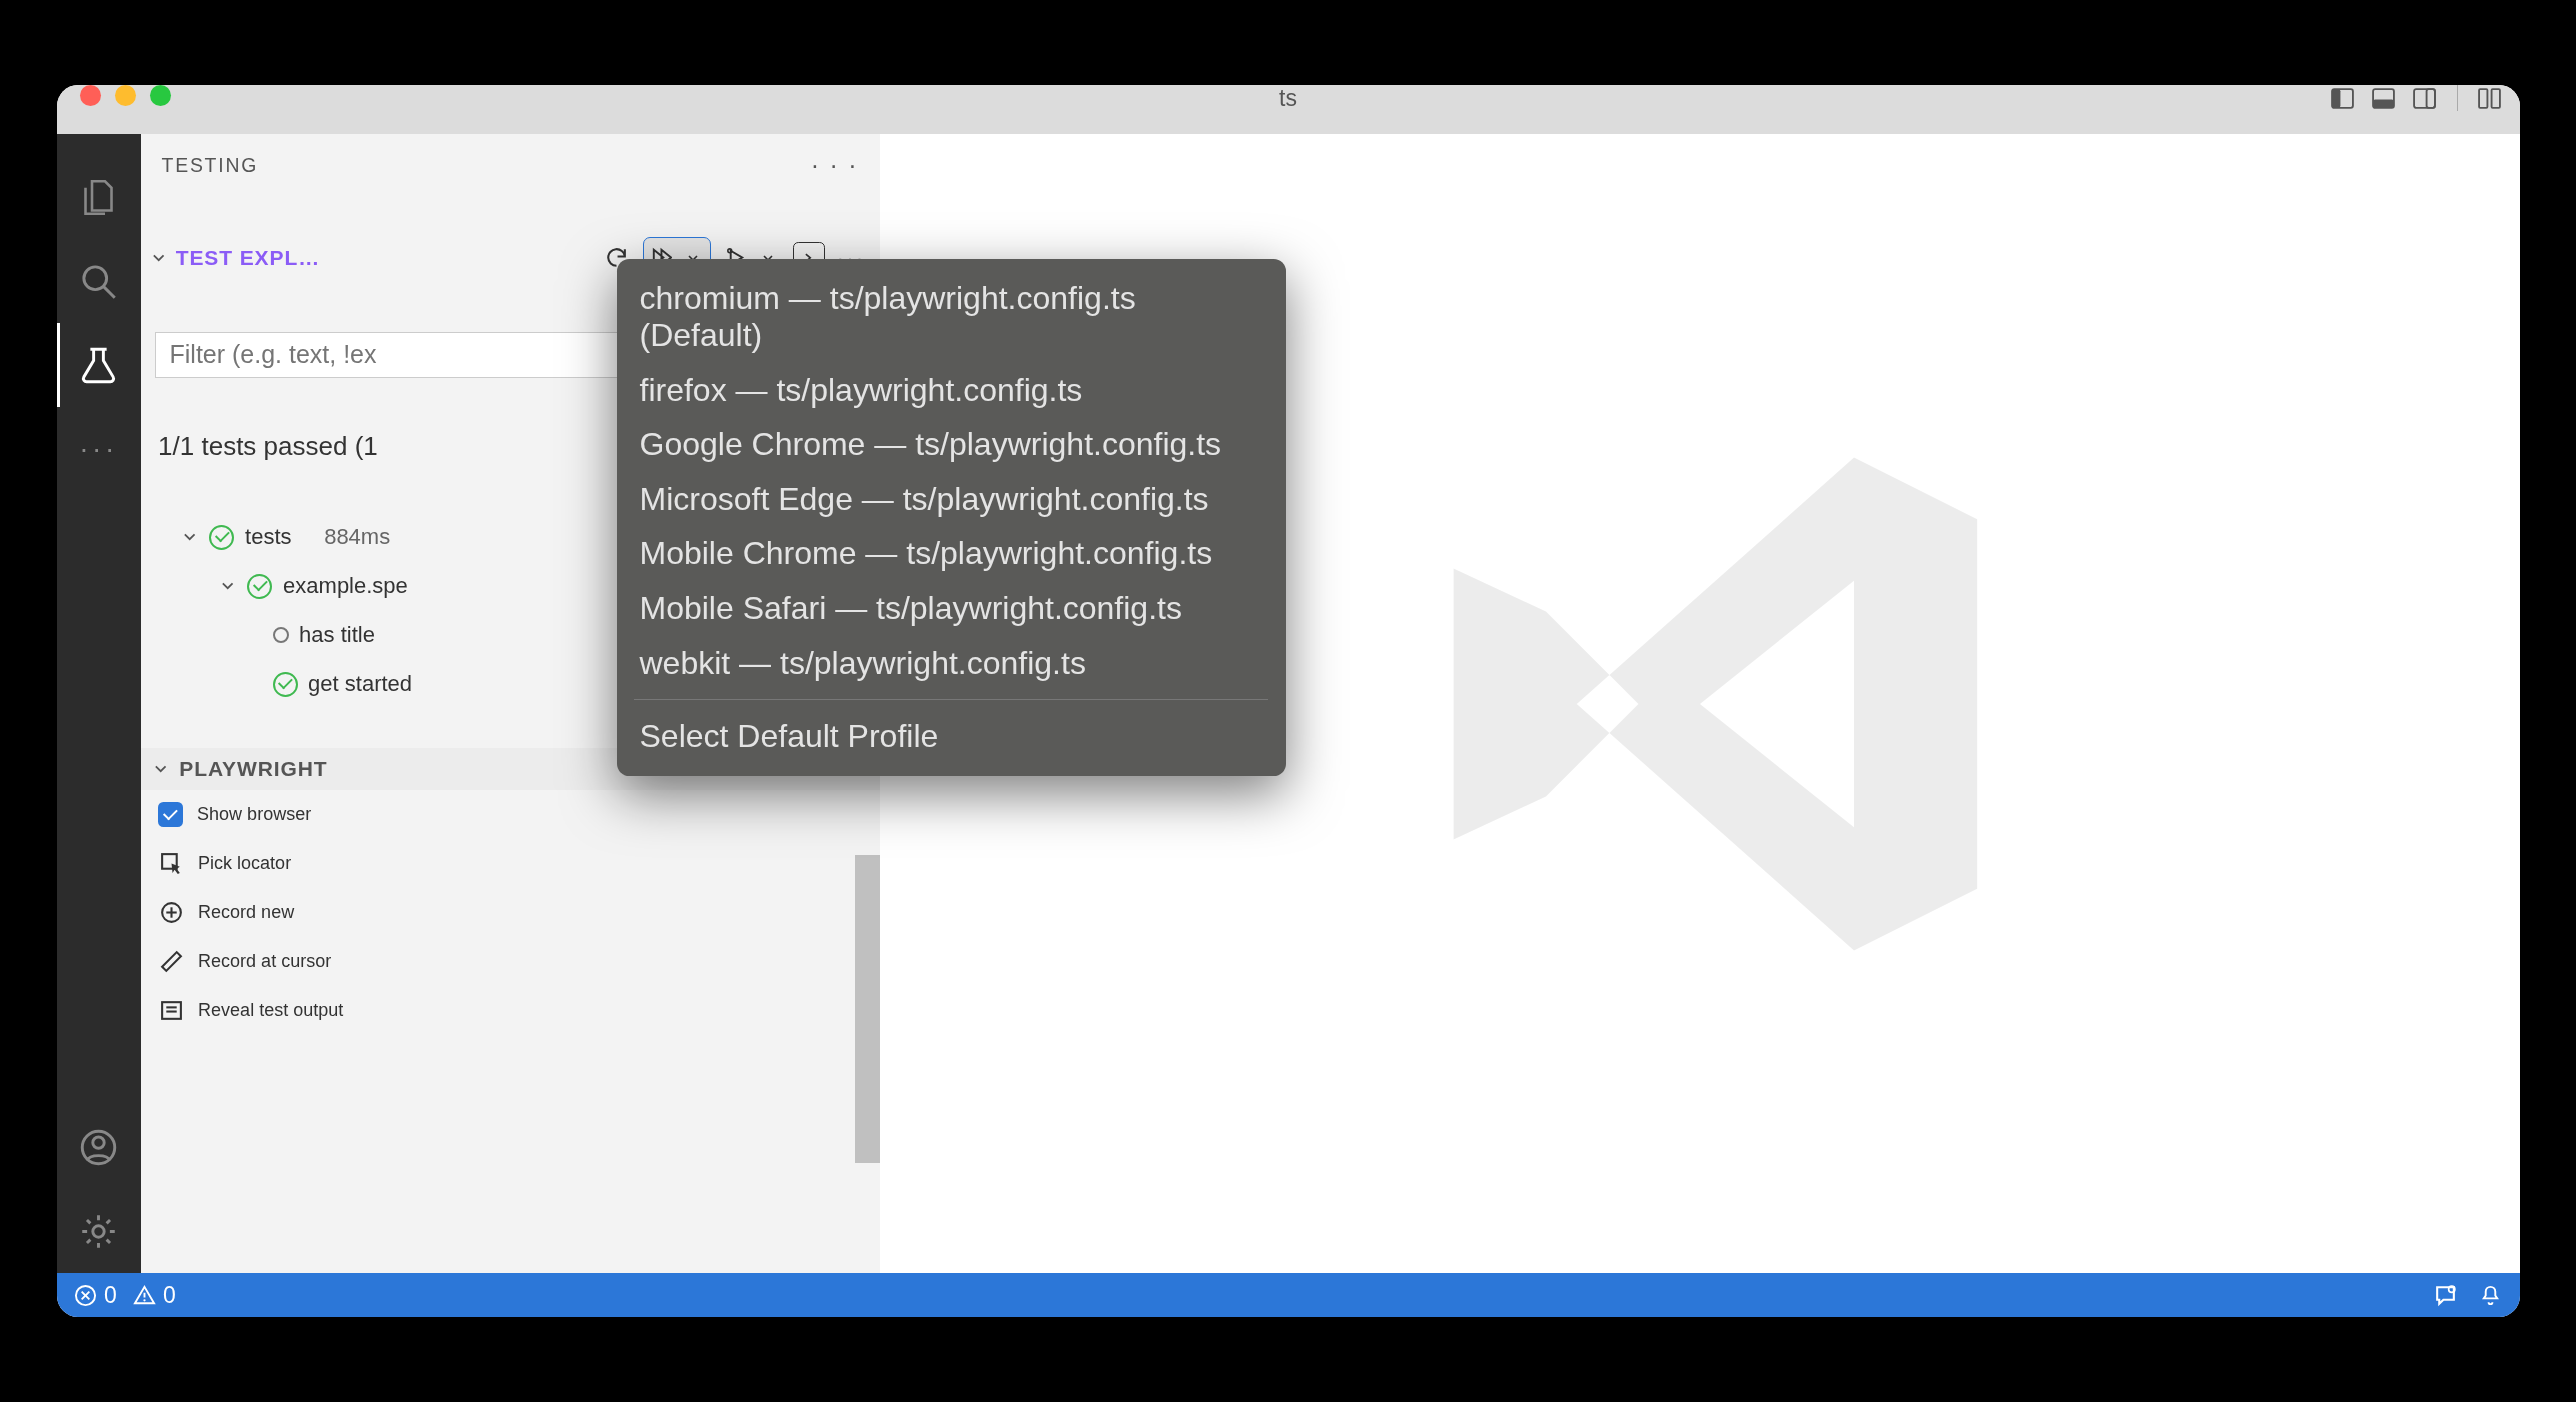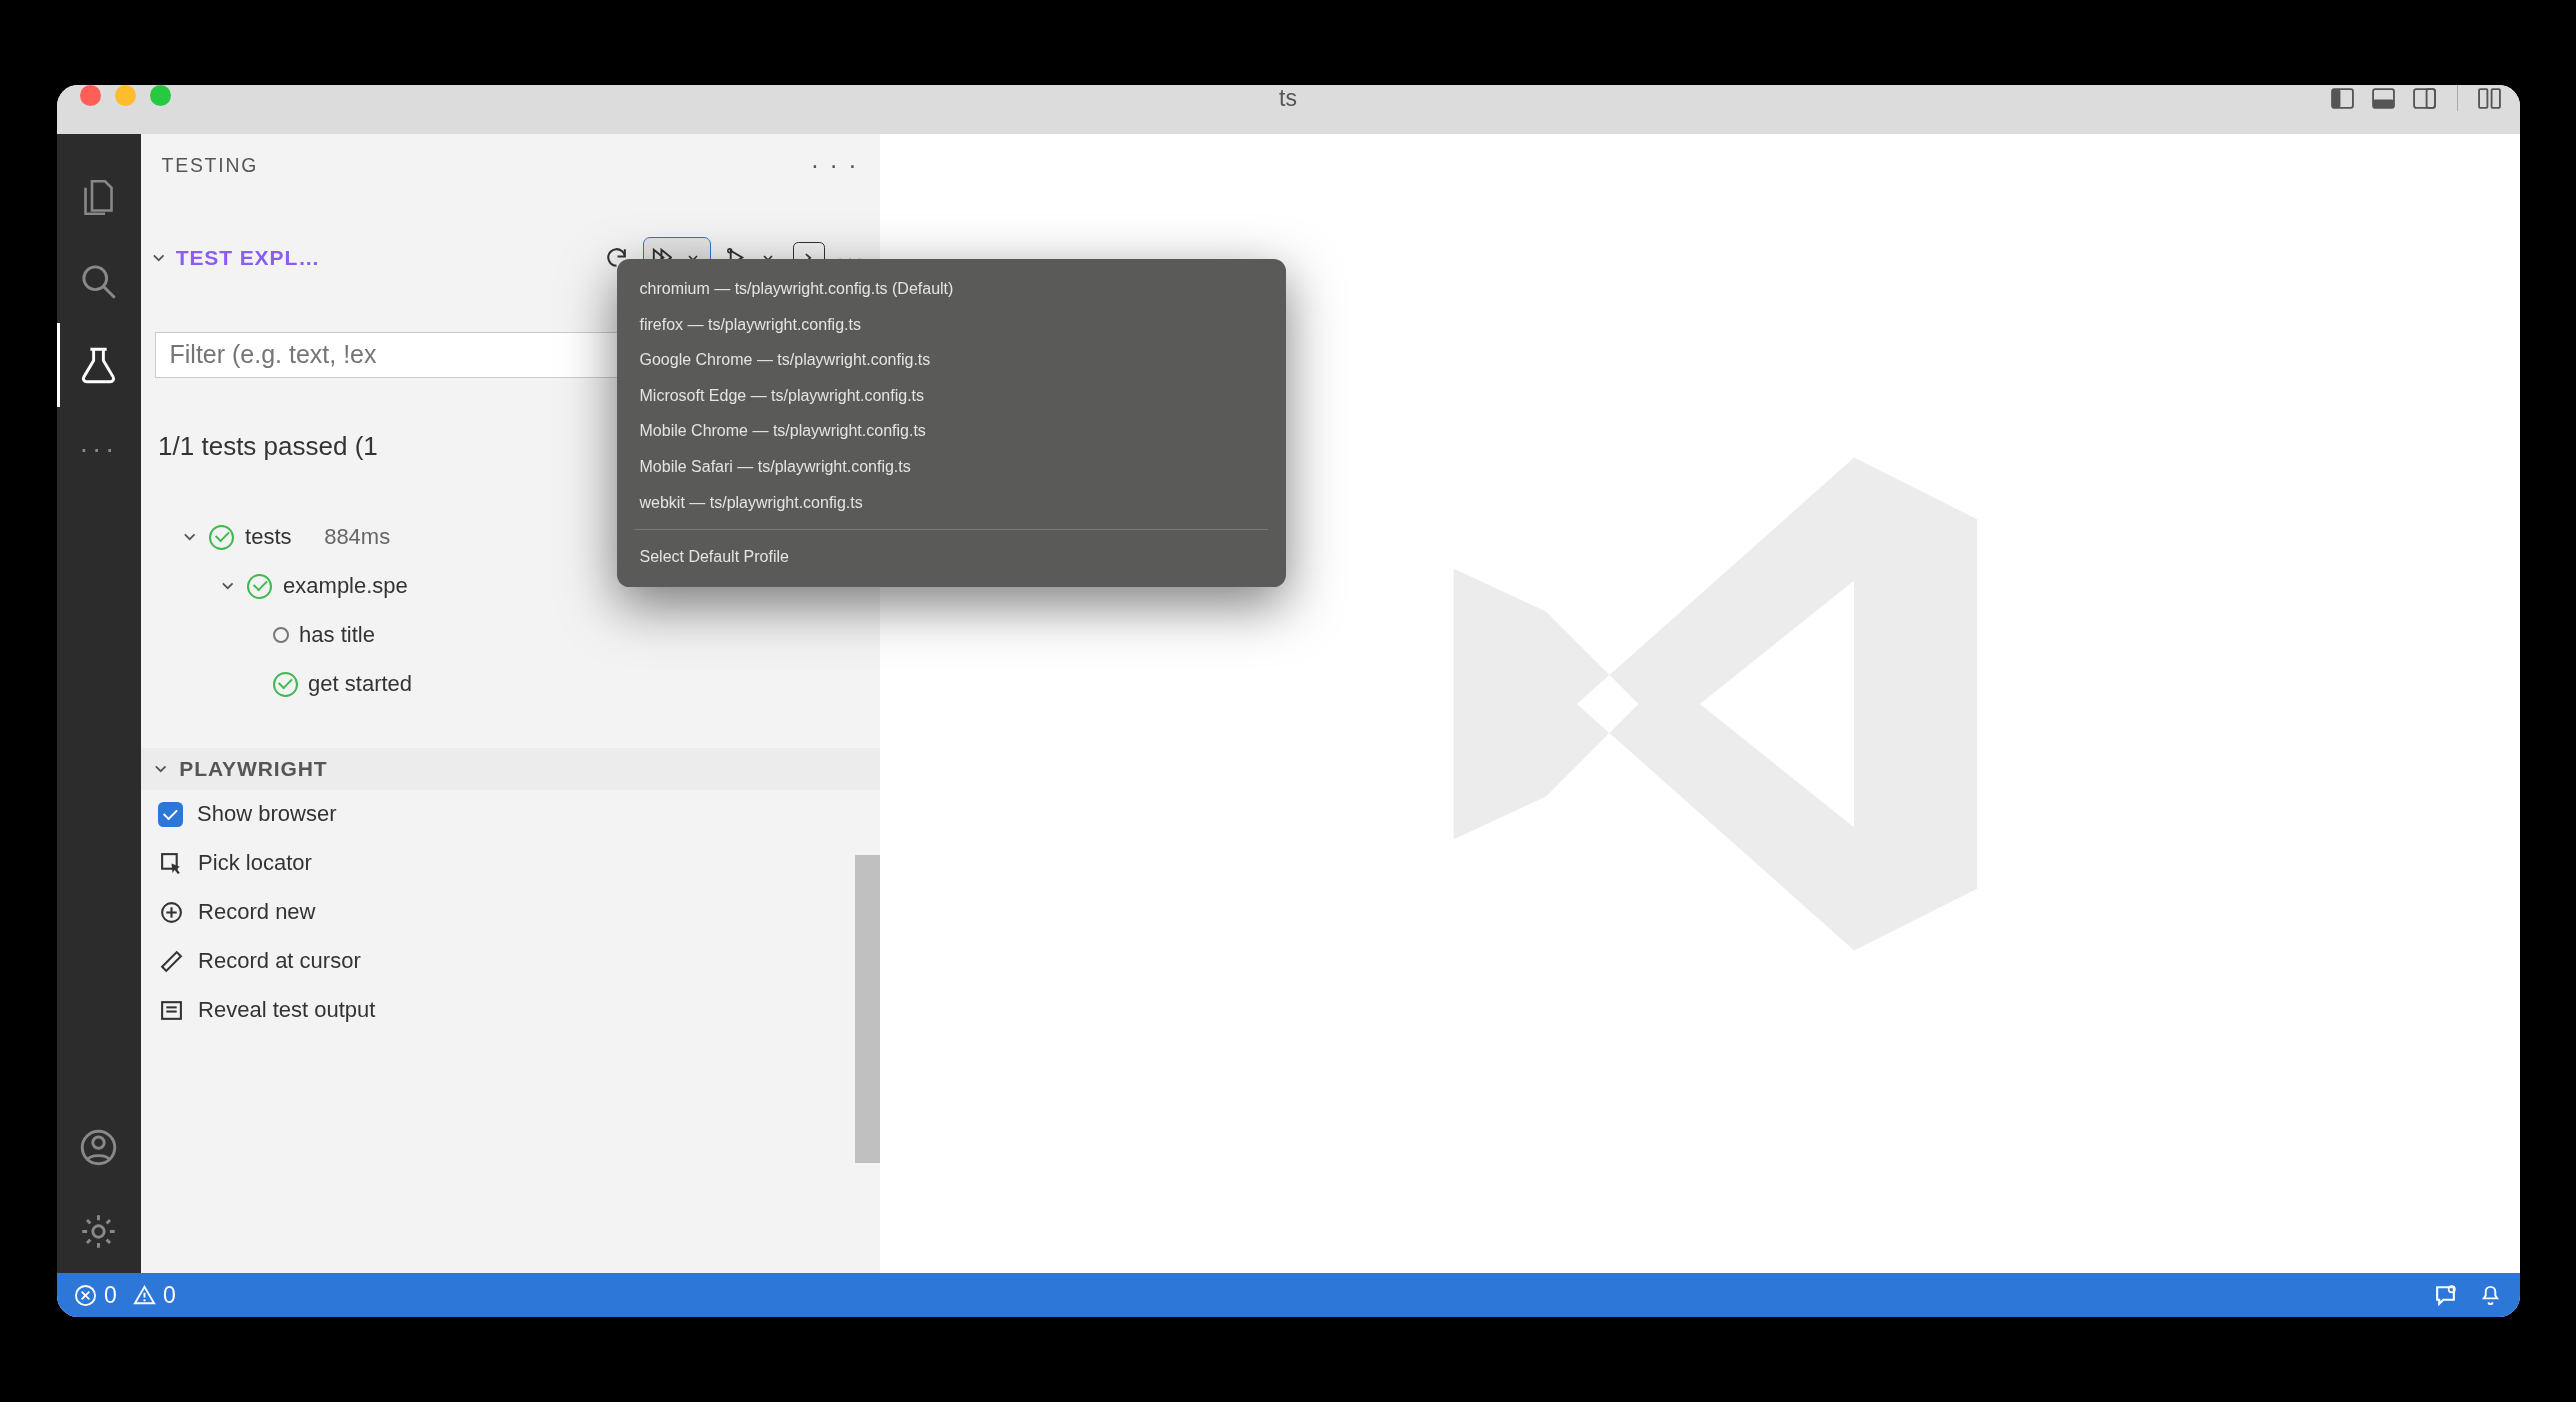--- a/index.html
+++ b/index.html
@@ -35,30 +35,30 @@
   .status-line { padding: 10.6px 17.6px; font-size: 26px; color: #333; }
   .tree { padding: 3.5px 0; font-size: 22px; color: #333; }
   .tree-row { display: flex; align-items: center; height: 49px; padding-left: 17.6px; gap: 10.6px; }
   .indent1 { padding-left: 39px; } .indent2 { padding-left: 77px; } .indent3 { padding-left: 132px; }
   .pass-icon { width:25px; height:25px; border:2.6px solid #3fb950; border-radius:50%; display:inline-flex; align-items:center; justify-content:center; color:#3fb950; }
   .pass-icon::after { content:""; width:10.6px; height:6.2px; border-left:2.6px solid #3fb950; border-bottom:2.6px solid #3fb950; transform:rotate(-45deg); margin-top:-3.5px; }
   .ring { width:16px; height:16px; border:2.6px solid #777; border-radius:50%; display:inline-block; }
   .duration { color:#666; margin-left:22px; }
   .pw-section { background:#ececec; }
   .pw-header { display:flex; align-items:center; padding:8.8px 10.6px; font-size:21px; font-weight:700; color:#555; letter-spacing:0.9px; gap:8.8px; }
-  .pw-item { display:flex; align-items:center; height:49px; padding-left:17.6px; gap:14px; font-size:22px; color:#333; background:#f3f3f3;}
+  .pw-item { display:flex; align-items:center; height:49px; padding-left:17.6px; gap:14px; font-size:18px; color:#333; background:#f3f3f3;}
   .chk { width:25px; height:25px; background:#2c77d8; border-radius:5.3px; display:inline-flex; align-items:center; justify-content:center; }
   .chk::after { content:""; width:10.6px; height:6.2px; border-left:2.6px solid #fff; border-bottom:2.6px solid #fff; transform:rotate(-45deg); margin-top:-2.6px;}
   .pw-ico { width:26px; height:26px; color:#333; display:inline-flex; align-items:center; justify-content:center;}
   .editor { flex:1; background:#fff; position:relative; display:flex; align-items:center; justify-content:center; }
   .vs-logo { width:616px; height:616px; opacity:0.07; }
   .statusbar { height:44px; background:#2c77d8; color:#fff; display:flex; align-items:center; padding:0 17.6px; font-size:23px; gap:16px; }
   .statusbar .right { margin-left:auto; display:flex; gap:21px; align-items:center;}
   .sb-item { display:flex; align-items:center; gap:7px; }
-  .menu { position:absolute; top:174px; left:560px; width:669px; background:#5a5a58; border-radius:12.3px; box-shadow:0 17.6px 53px rgba(0,0,0,0.5); padding:12.3px 0; color:#e4e4e4; font-size:16px; z-index:10;}
+  .menu { position:absolute; top:174px; left:560px; width:669px; background:#5a5a58; border-radius:12.3px; box-shadow:0 17.6px 53px rgba(0,0,0,0.5); padding:12.3px 0; color:#e4e4e4; font-size:32px; z-index:10;}
   .menu-item { padding:8.8px 23px; }
   .menu-sep { height:0.9px; background:#777; margin:8.8px 17.6px; }
   .scrollbar-thumb { position:absolute; right:0; top:721px; width:25px; height:308px; background:#c0c0c0;}
   svg { display:block; }
 </style>
 </head>
 <body>
 
 <div class="window">
 

